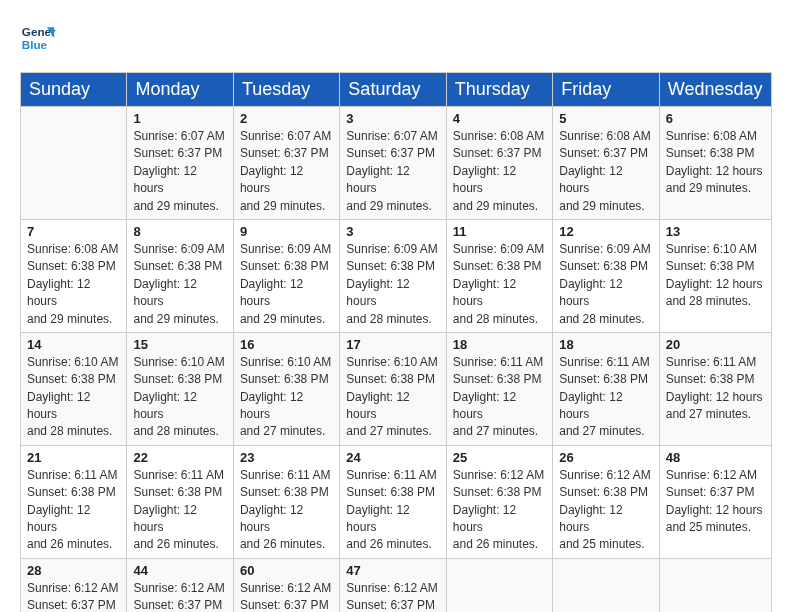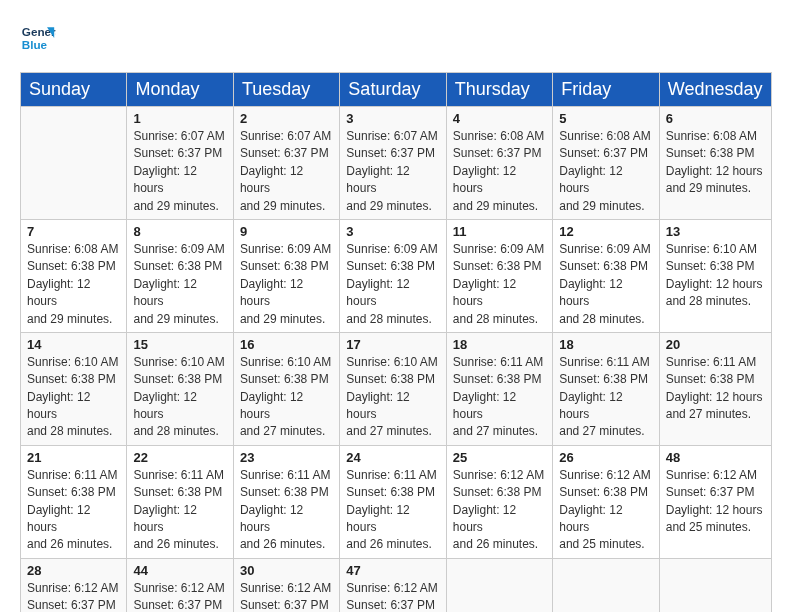--- a/index.html
+++ b/index.html
@@ -323,21 +323,21 @@
 and 25 minutes.</div>
         </td>
         <td>
           <span class="day-number">44</span>
           <div class="day-info" style="white-space: pre-line;">Sunrise: 6:12 AM
 Sunset: 6:37 PM
 Daylight: 12 hours
 and 25 minutes.</div>
         </td>
         <td>
-          <span class="day-number">30</span>
+          <span class="day-number">60</span>
           <div class="day-info" style="white-space: pre-line;">Sunrise: 6:12 AM
 Sunset: 6:37 PM
 Daylight: 12 hours
 and 24 minutes.</div>
         </td>
         <td>
           <span class="day-number">47</span>
           <div class="day-info" style="white-space: pre-line;">Sunrise: 6:12 AM
 Sunset: 6:37 PM
 Daylight: 12 hours

